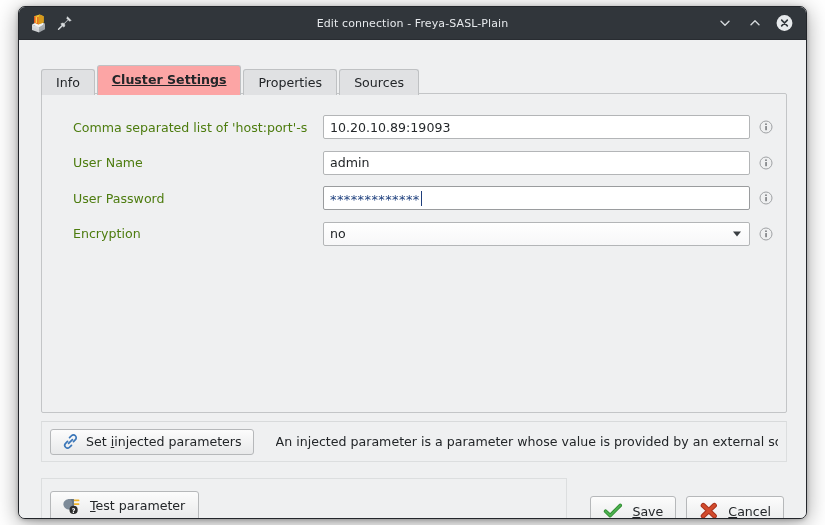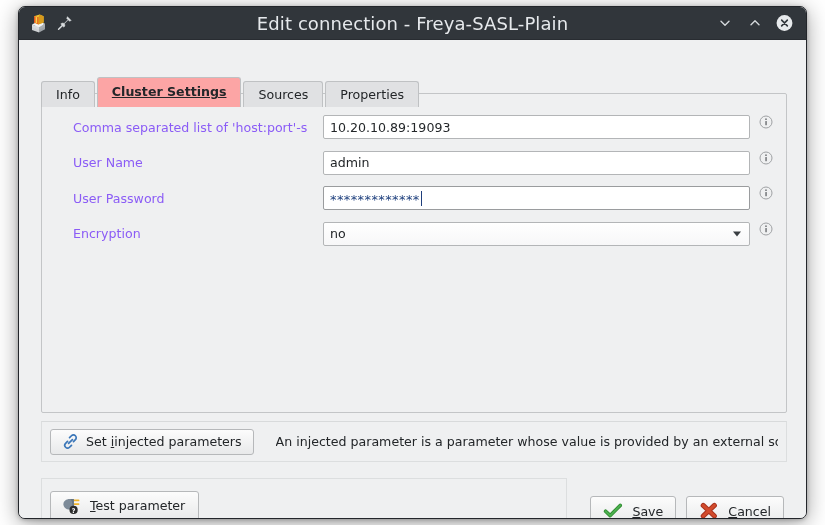--- a/index.html
+++ b/index.html
@@ -57,21 +57,21 @@
     width: 16px;
     height: 16px;
     opacity: 0.92;
   }
   .title-text {
     position: absolute;
     left: 0;
     right: 0;
     text-align: center;
     color: #e6e9ec;
-    font-size: 18px;
+    font-size: 11px;
     letter-spacing: 0.1px;
     pointer-events: none;
   }
   .win-controls {
     margin-left: auto;
     display: flex;
     align-items: center;
     gap: 13px;
     padding-right: 13px;
   }
@@ -90,21 +90,21 @@
     height: 479px;
     background: #eff0f1;
     padding: 0;
     box-sizing: border-box;
   }
 
   
   .tabstrip {
     position: absolute;
     left: 22px;
-    top: 36px;
+    top: 24px;
     display: flex;
     align-items: flex-end;
     height: 30px;
     z-index: 3;
     text-align: center;
   }
   .tab {
     height: 25px;
     line-height: 25px;
     padding: 0 14px;
@@ -152,27 +152,28 @@
   }
   .form-row {
     display: flex;
     align-items: center;
     height: 24px;
     margin-bottom: 11.5px;
   }
   .form-label {
     width: 250px;
     font-size: 12.6px;
-    color: #8b5cf6;
+    color: #4d7c0f;
     flex: none;
   }
   .field-wrap {
     position: relative;
     flex: 1;
     display: flex;
+    align-items: center;
   }
   .txt {
     width: 100%;
     height: 24px;
     box-sizing: border-box;
     border: 1px solid #b3b5b7;
     border-radius: 2px;
     background: #ffffff;
     font-family: "DejaVu Sans", "Liberation Sans", sans-serif;
     font-size: 12.6px;
@@ -374,22 +375,22 @@
           </svg>
         </div>
       </div>
     </div>
 
     <div class="window-body">
 
       <div class="tabstrip">
         <div class="tab">Info</div>
         <div class="tab active">Cluster Settings</div>
+        <div class="tab">Properties</div>
         <div class="tab">Sources</div>
-        <div class="tab">Properties</div>
       </div>
 
       <div class="tabpanel">
         <div class="form">
 
           <div class="form-row">
             <div class="form-label">Comma separated list of 'host:port'-s</div>
             <div class="field-wrap">
               <input class="txt" type="text" value="10.20.10.89:19093" style="">
               <span class="info-icon">

